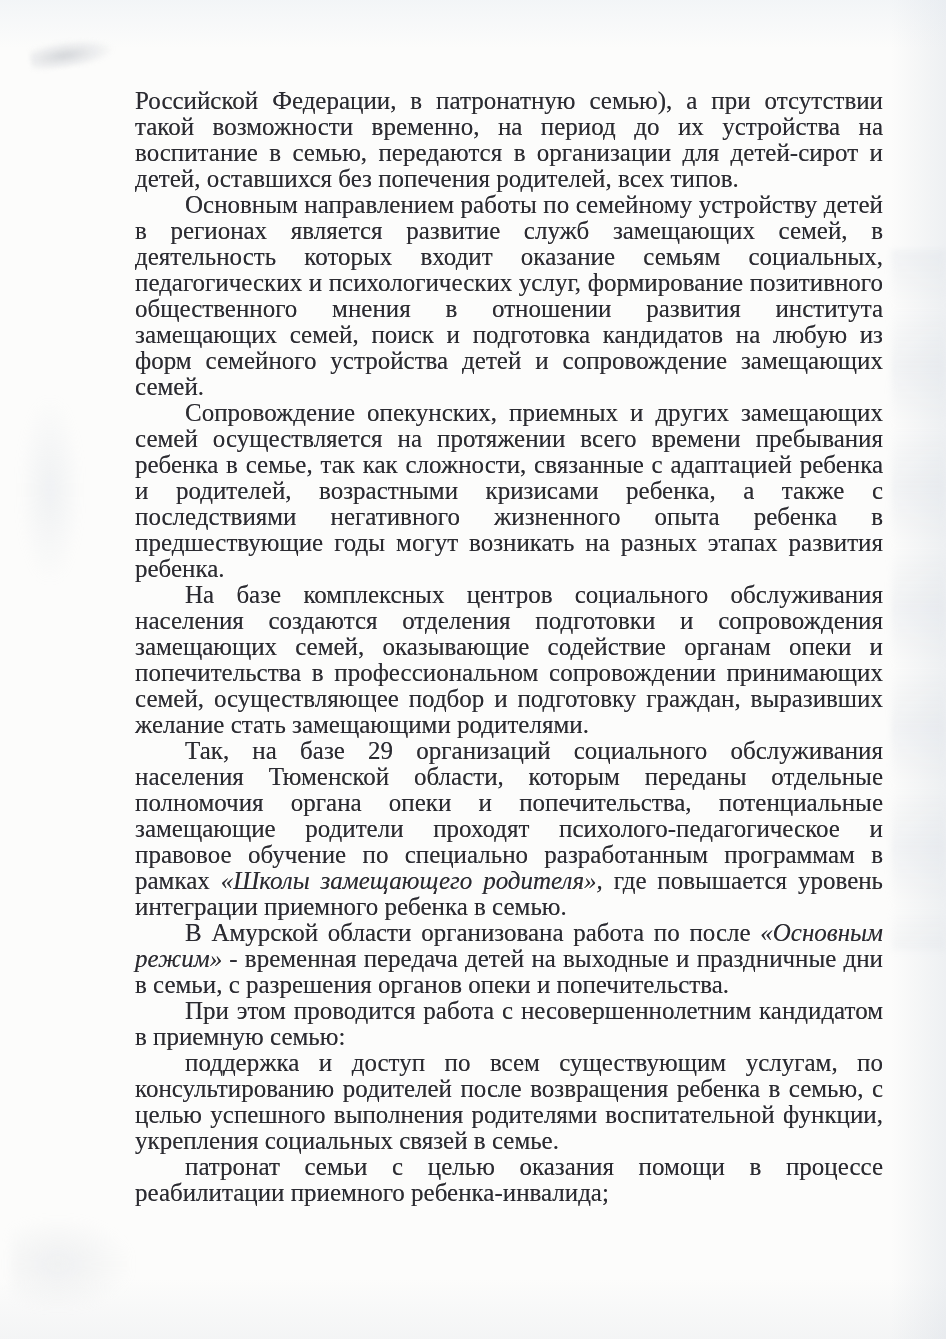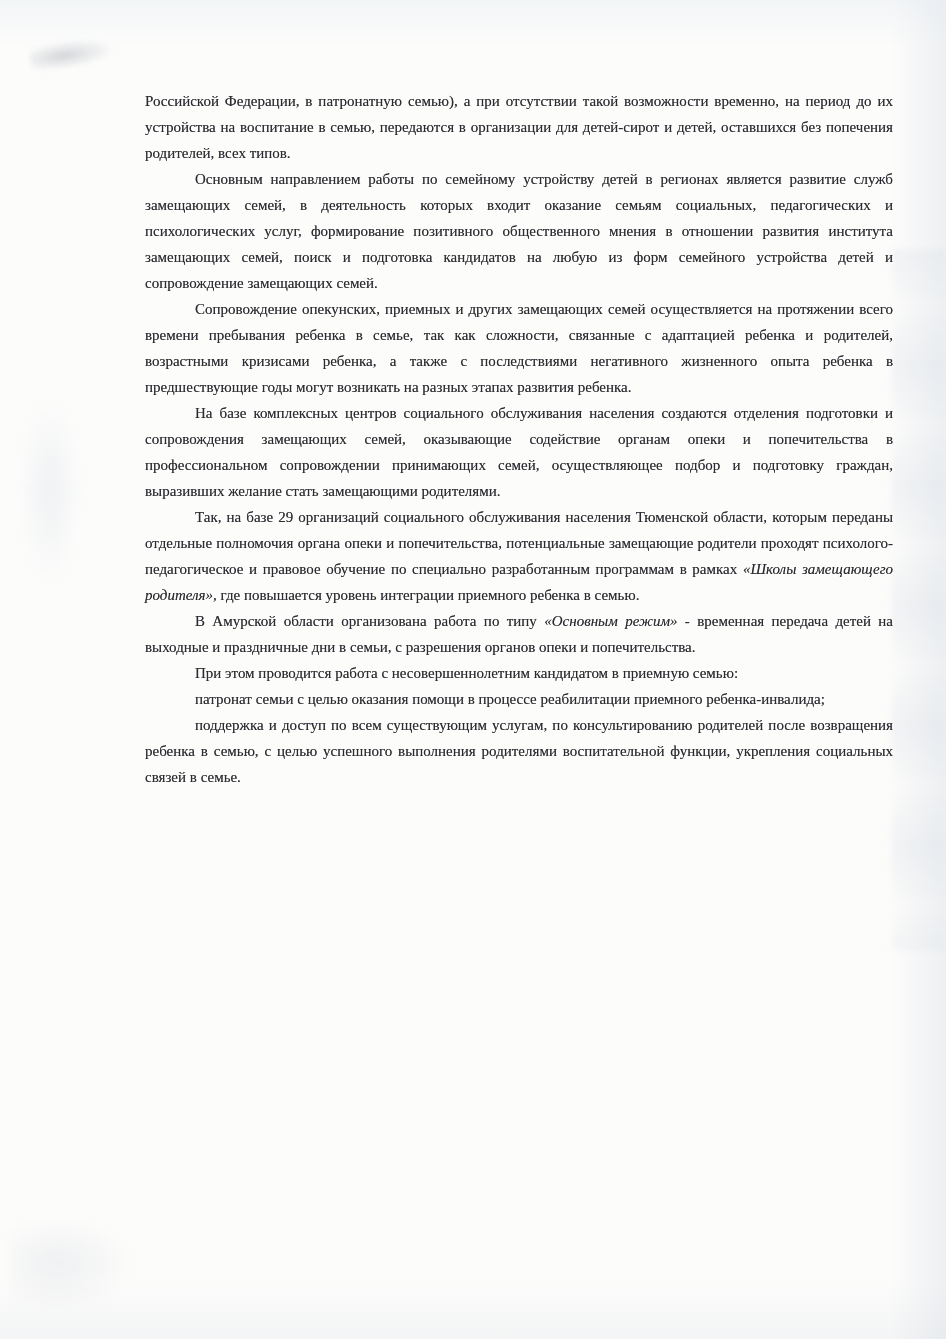--- a/index.html
+++ b/index.html
@@ -25,25 +25,24 @@
       linear-gradient(to left, rgba(205,212,222,0.30) 0px, rgba(205,212,222,0.0) 55px),
       linear-gradient(to top, rgba(218,222,228,0.25) 0px, rgba(218,222,228,0.0) 60px);
     pointer-events: none;
   }
   .text-block {
     position: absolute;
     left: 135px;
     top: 88px;
     width: 748px;
     color: #2b2b31;
-    font-size: 15px;
+    font-size: 25px;
     line-height: 26px;
     text-align: justify;
     text-shadow: 0 0 0.5px rgba(43,43,49,0.55);
-    margin-left: 10px;
   }
   .text-block p {
     margin: 0;
     padding: 0;
   }
   .text-block p.indent {
     text-indent: 50px;
   }
   .text-block p.justify-last {
     text-align-last: justify;
@@ -102,18 +101,18 @@
   <div class="scan-smudge smudge-midleft"></div>
   <div class="scan-smudge smudge-right"></div>
   <div class="scan-smudge smudge-bottomleft"></div>
 
   <div class="text-block" id="text-block">
       <p><span>Российской Федерации, в патронатную семью), а при отсутствии такой возможности временно, на период до их устройства на воспитание в семью, передаются в организации для детей-сирот и детей, оставшихся без попечения родителей, всех типов.</span></p>
       <p class="indent"><span>Основным направлением работы по семейному устройству детей в регионах является развитие служб замещающих семей, в деятельность которых входит оказание семьям социальных, педагогических и психологических услуг, формирование позитивного общественного мнения в отношении развития института замещающих семей, поиск и подготовка кандидатов на любую из форм семейного устройства детей и сопровождение замещающих семей.</span></p>
       <p class="indent"><span>Сопровождение опекунских, приемных и других замещающих семей осуществляется на протяжении всего времени пребывания ребенка в семье, так как сложности, связанные с адаптацией ребенка и родителей, возрастными кризисами ребенка, а также с последствиями негативного жизненного опыта ребенка в предшествующие годы могут возникать на разных этапах развития ребенка.</span></p>
       <p class="indent"><span>На базе комплексных центров социального обслуживания населения создаются отделения подготовки и сопровождения замещающих семей, оказывающие содействие органам опеки и попечительства в профессиональном сопровождении принимающих семей, осуществляющее подбор и подготовку граждан, выразивших желание стать замещающими родителями.</span></p>
       <p class="indent"><span>Так, на базе 29 организаций социального обслуживания населения Тюменской области, которым переданы отдельные полномочия органа опеки и попечительства, потенциальные замещающие родители проходят психолого-педагогическое и правовое обучение по специально разработанным программам в рамках </span><span class="seg-italic">«Школы замещающего родителя»,</span><span> где повышается уровень интеграции приемного ребенка в семью.</span></p>
-      <p class="indent"><span>В Амурской области организована работа по типу </span><span class="seg-italic">«Основным режим»</span><span> - временная передача детей на выходные и праздничные дни в семьи, с разрешения органов опеки и попечительства.</span></p>
+      <p class="indent"><span>В Амурской области организована работа по после </span><span class="seg-italic">«Основным режим»</span><span> - временная передача детей на выходные и праздничные дни в семьи, с разрешения органов опеки и попечительства.</span></p>
       <p class="indent"><span>При этом проводится работа с несовершеннолетним кандидатом в приемную семью:</span></p>
+      <p class="indent"><span>поддержка и доступ по всем существующим услугам, по консультированию родителей после возвращения ребенка в семью, с целью успешного выполнения родителями воспитательной функции, укрепления социальных связей в семье.</span></p>
       <p class="indent"><span>патронат семьи с целью оказания помощи в процессе реабилитации приемного ребенка-инвалида;</span></p>
-      <p class="indent"><span>поддержка и доступ по всем существующим услугам, по консультированию родителей после возвращения ребенка в семью, с целью успешного выполнения родителями воспитательной функции, укрепления социальных связей в семье.</span></p>
     </div>
 </div>
 
 </body></html>

